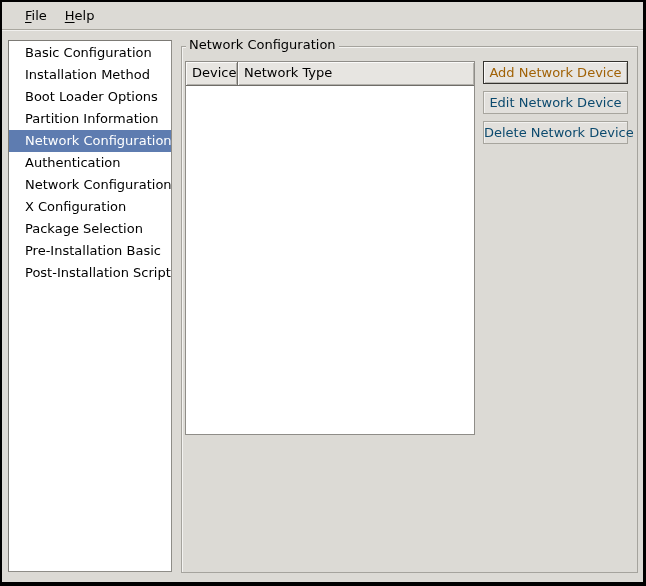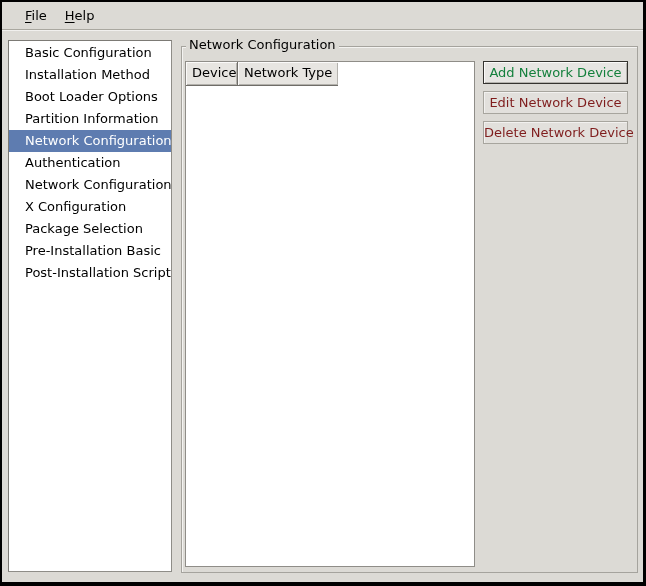--- a/index.html
+++ b/index.html
@@ -74,25 +74,25 @@
     position: absolute;
     left: 4px; top: -10px;
     padding: 0 3px;
     background: var(--bg, #dcdad5);
     white-space: nowrap;
   }
   
   .device-table {
     position: absolute;
     left: 3px; top: 14px;
-    width: 290px; height: 506px;
+    width: 290px; height: 374px;
     background: #fff;
     border: 1px solid #8f8d88;
     display: flex;
-    flex-direction: row;
+    flex-direction: column;
     overflow: hidden;
     justify-content: space-between;
   }
   .thead { display: flex; height: 24px; flex: 0 0 24px; }
   .th {
     background: #e7e5e1;
     border-right: 1px solid #6f6d68;
     border-bottom: 1px solid #6f6d68;
     box-shadow: inset 1px 1px 0 #fbfaf9, inset -1px -1px 0 #b3b1ac;
     padding: 3px 6px 0 6px;
@@ -108,29 +108,29 @@
     left: 301px; top: 14px;
     width: 145px;
     display: flex;
     flex-direction: column;
   }
   .btn {
     height: 23px;
     margin-bottom: 7px;
     font-family: inherit;
     font-size: 13px;
-    color: #15803d;
+    color: #a16207;
     background: #e7e5e2;
     border: 1px solid #35332f;
     box-shadow: inset 1px 1px 0 #fbfaf9, inset -1px -1px 0 #b5b3ae;
     white-space: nowrap;
     padding: 0;
   }
   .btn:disabled {
-    color: #7f1d1d;
+    color: #0c4a6e;
     background: #e2e0dc;
     border-color: #a7a59e;
     box-shadow: inset 1px 1px 0 #f2f1ef;
   }
 </style>
 </head>
 <body>
 
 <div class="window">
 

